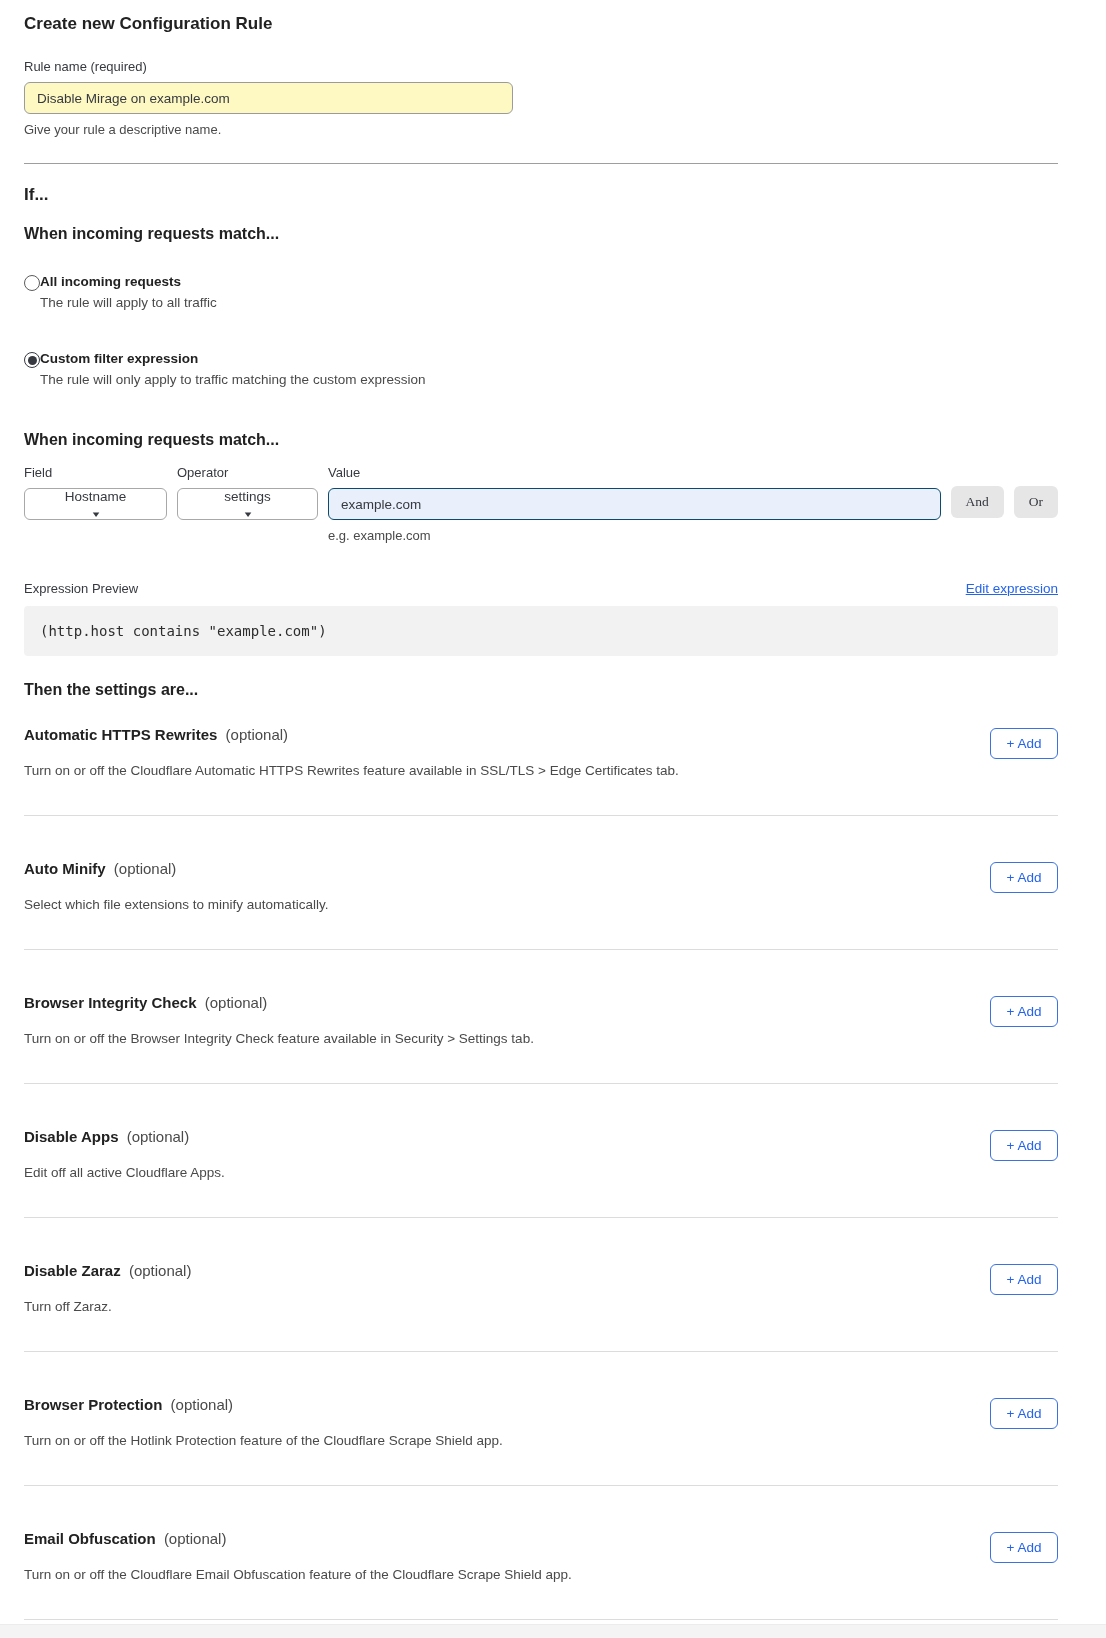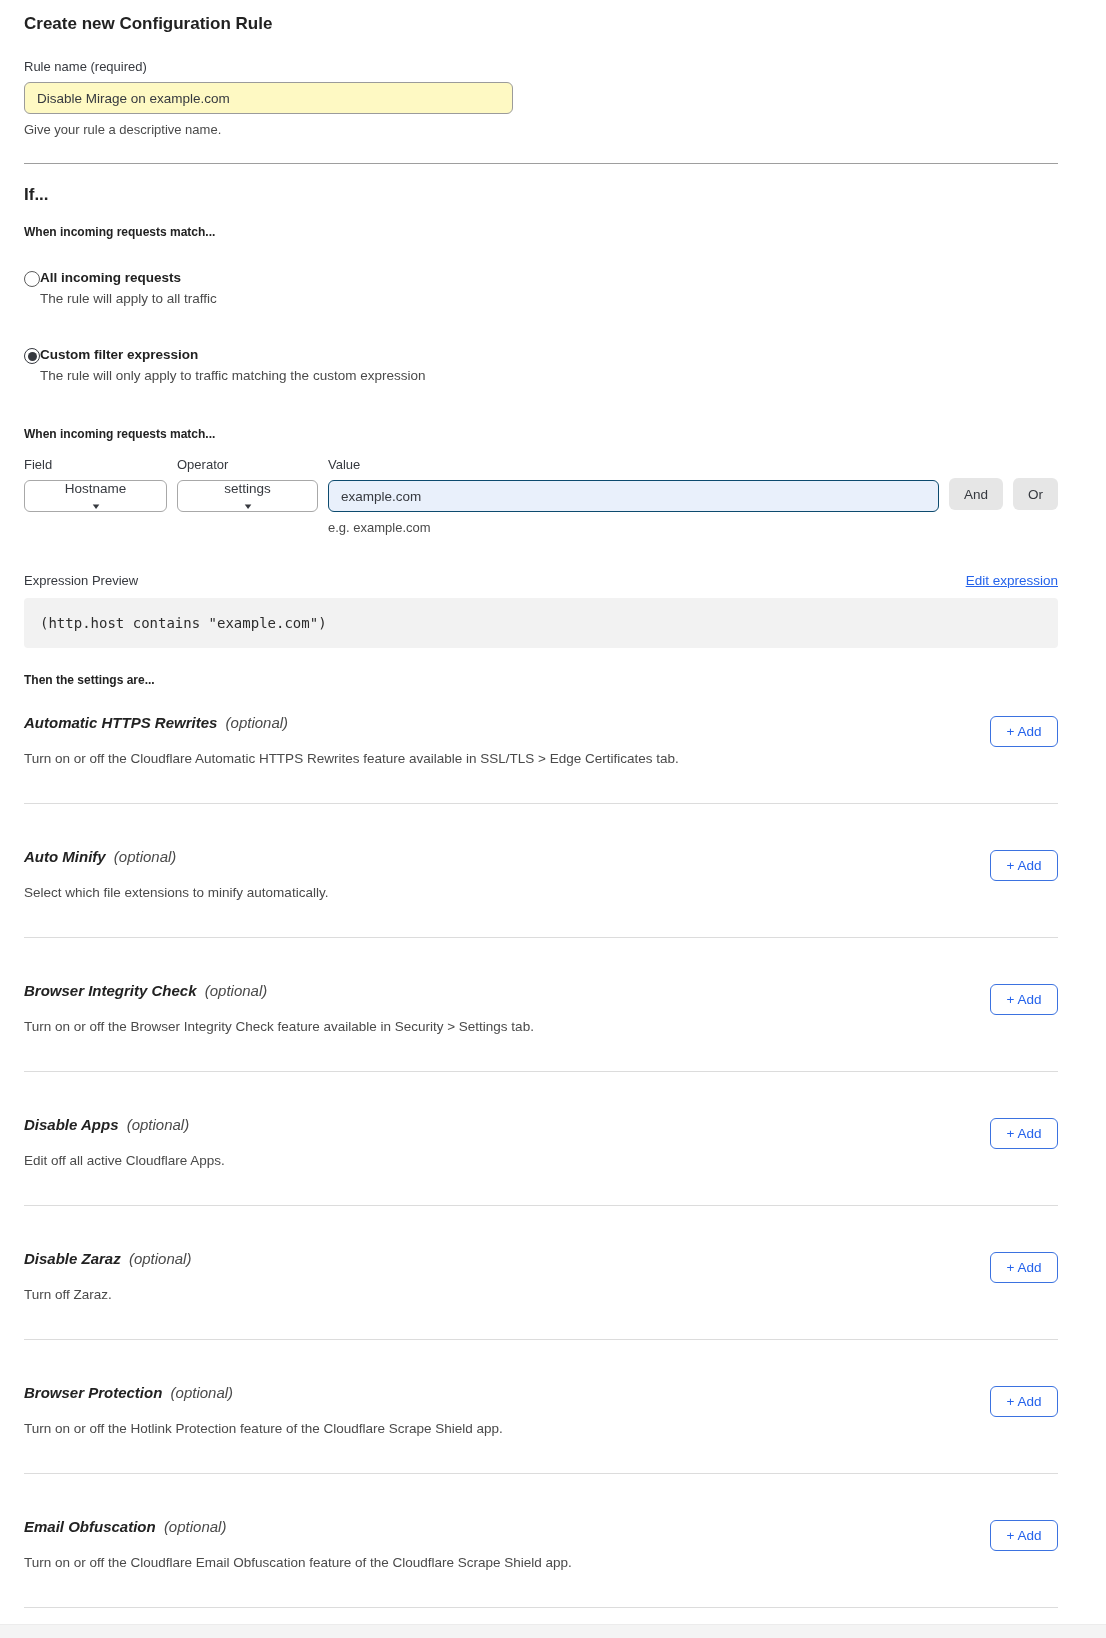--- a/index.html
+++ b/index.html
@@ -9,21 +9,21 @@
 
   h1 { font-size:17px; font-weight:700; color:#222; }
   .field-label { margin-top:25px; font-size:13px; color:#36393f; }
   .rule-input { margin-top:8px; width:489px; height:32px; border:1px solid #9b9b9b; border-radius:6px;
                 padding:0 12px; font-size:13.5px; color:#36393f; font-family:"Liberation Sans",sans-serif; background:#fef9c3; }
   .helper { margin-top:8px; font-size:13px; color:#4a4a4a; }
 
   hr.top-divider { border:none; border-top:1px solid #9e9e9e; margin-top:26px; }
 
   h2.if-heading { margin-top:21px; font-size:17px; font-weight:700; color:#222; }
-  h3.sub-heading { margin-top:20px; font-size:12px; font-weight:700; color:#222; }
+  h3.sub-heading { margin-top:20px; font-size:16px; font-weight:700; color:#222; }
 
   .option { display:flex; margin-top:31px; }
   .option.second { margin-top:41px; }
   .radio { width:16px; height:16px; border-radius:50%; border:1.5px solid #5c5c5c; position:relative; flex-shrink:0; margin-top:1px; background:#fff; cursor:pointer; }
   .radio.checked { border-color:#36393f; }
   .radio.checked::after { content:""; position:absolute; inset:2.5px; border-radius:50%; background:#36393f; }
   .option-label { font-size:13.5px; font-weight:700; color:#222; }
   .option-desc { margin-top:6px; font-size:13.5px; color:#4a4a4a; }
 
   h3.match2 { margin-top:44px; }
@@ -35,35 +35,35 @@
             display:flex; align-items:center; justify-content:space-between; padding:0 12px;
             font-size:13.5px; color:#36393f; cursor:pointer;flex-direction:column; }
   .caret { font-size:8px; color:#36393f; transform:scaleX(1.4); }
   .col-field { width:143px; }
   .col-operator { width:141px; }
   .col-value { flex:1; }
   .value-input { height:32px; width:100%; border:1px solid #0c4a6e; border-radius:6px; background:#e9f0fb;
                  padding:0 12px; font-size:13.5px; color:#36393f; font-family:"Liberation Sans",sans-serif; }
   .b-btns { display:flex; gap:10px; padding-top:21px; align-self:flex-start; }
   .gray-btn { height:32px; padding:0 15px; background:#e6e6e6; border:none; border-radius:6px;
-              font-size:13.5px; color:#36393f; cursor:pointer; font-family:Liberation Sans, sans-serif; }
+              font-size:13.5px; color:#36393f; cursor:pointer; font-family:Liberation Serif, serif; }
 
   .preview-row { margin-top:38px; display:flex; justify-content:space-between; align-items:baseline; }
   .preview-label { font-size:13px; color:#36393f; }
   .edit-link { font-size:13.5px; color:#2563eb; text-decoration:underline; cursor:pointer; }
   .code-block { margin-top:10px; background:#f2f2f2; border-radius:4px; padding:17px 16px;
                 font-family:"DejaVu Sans Mono", monospace; font-size:14px; color:#2d2d2d; }
 
   h3.settings-heading { margin-top:25px; }
 
   .setting-row { display:flex; justify-content:space-between; align-items:flex-start;
                  padding:44px 0 37px; border-bottom:1px solid #dcdcdc; }
   .setting-row.first { padding-top:27px; }
   .setting-row.expanded { border-bottom:none; padding-top:39px; padding-bottom:0; }
-  .setting-title { font-size:15px; color:#222;font-style:italic; }
+  .setting-title { font-size:15px; color:#222; }
   .setting-name { font-weight:700; }
   .setting-optional { font-weight:400; color:#4a4a4a; margin-left:4px; }
   .setting-desc { margin-top:20px; font-size:13.5px; color:#4a4a4a; }
   .add-btn { min-width:68px; height:31px; margin-top:2px; background:#fff; border:1px solid #3b72e0; border-radius:6px;
              color:#2563eb; font-size:13.5px; cursor:pointer; font-family:"Liberation Sans",sans-serif; }
 
   .footer-strip { position:absolute; left:0; bottom:0; width:100%; height:14px;
                   background:#f4f4f4; border-top:1px solid #ececec; }
 </style>
 </head>

